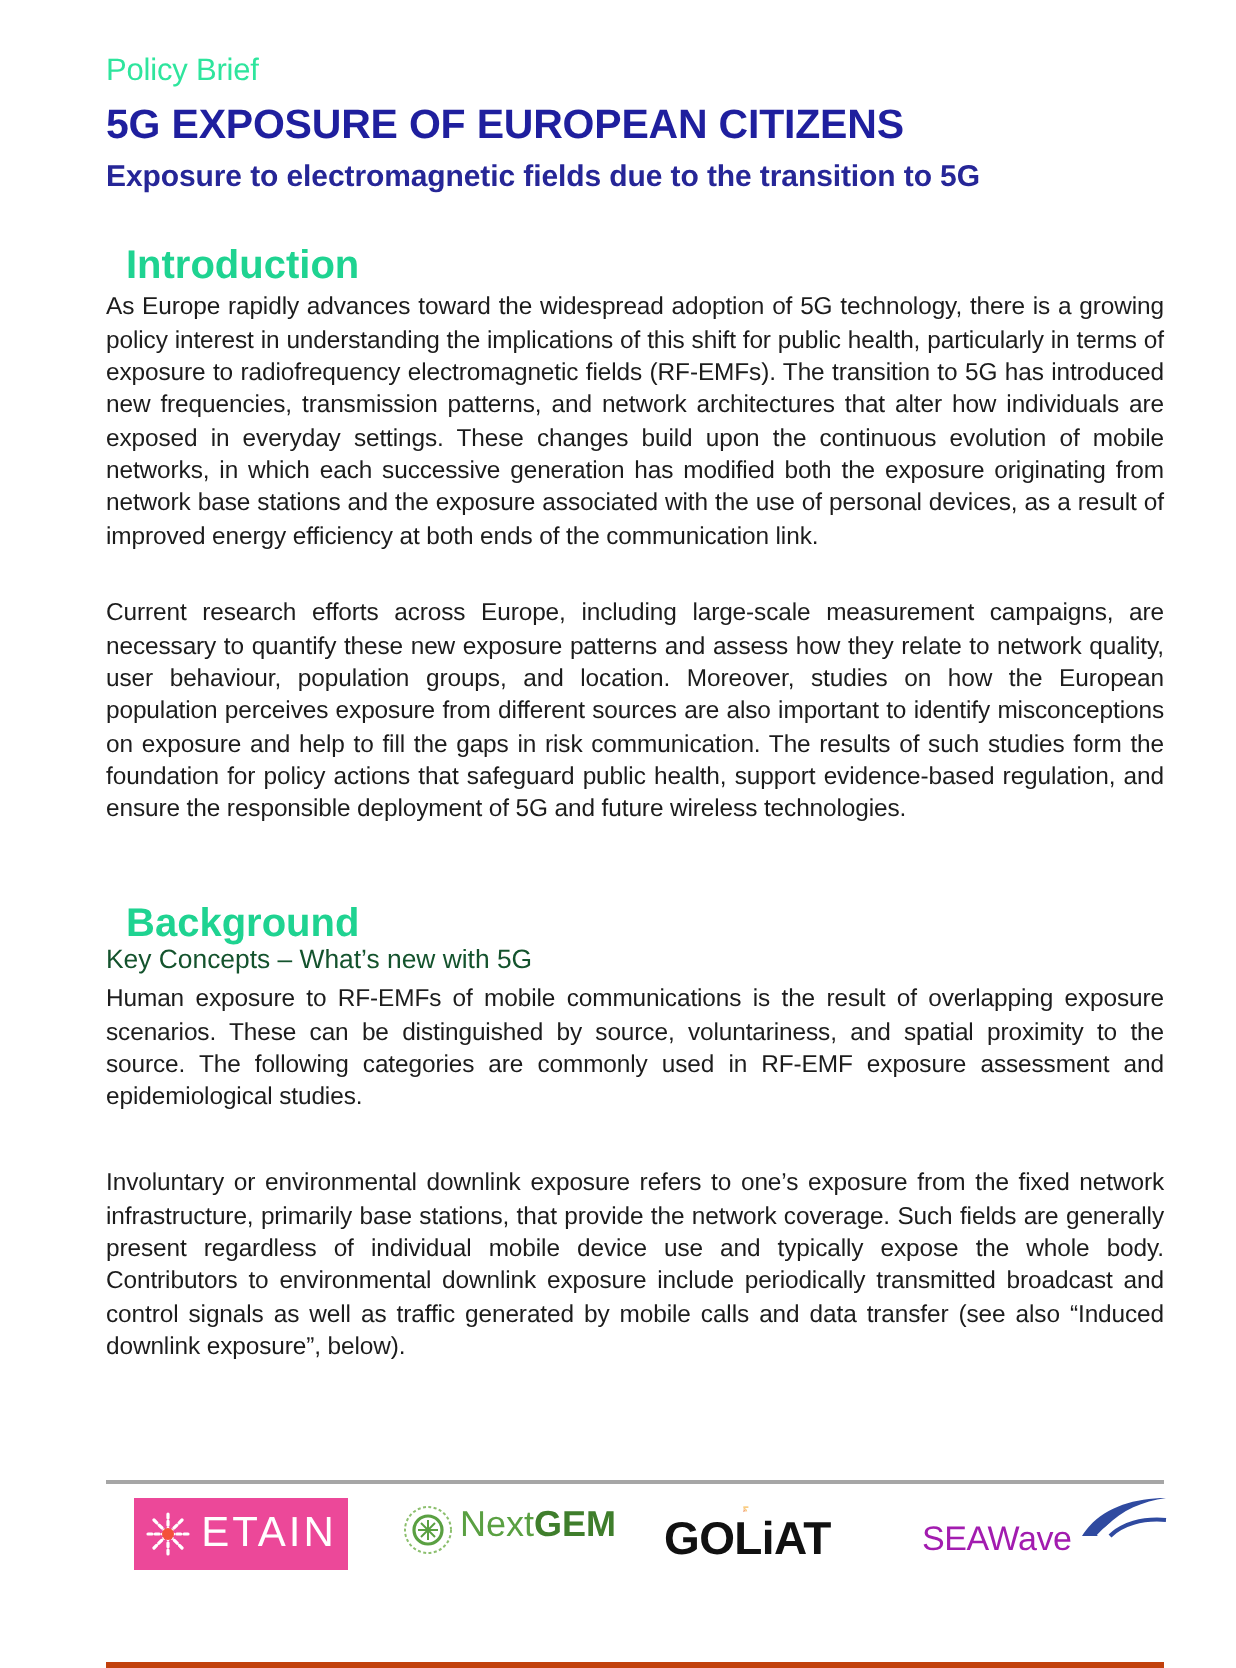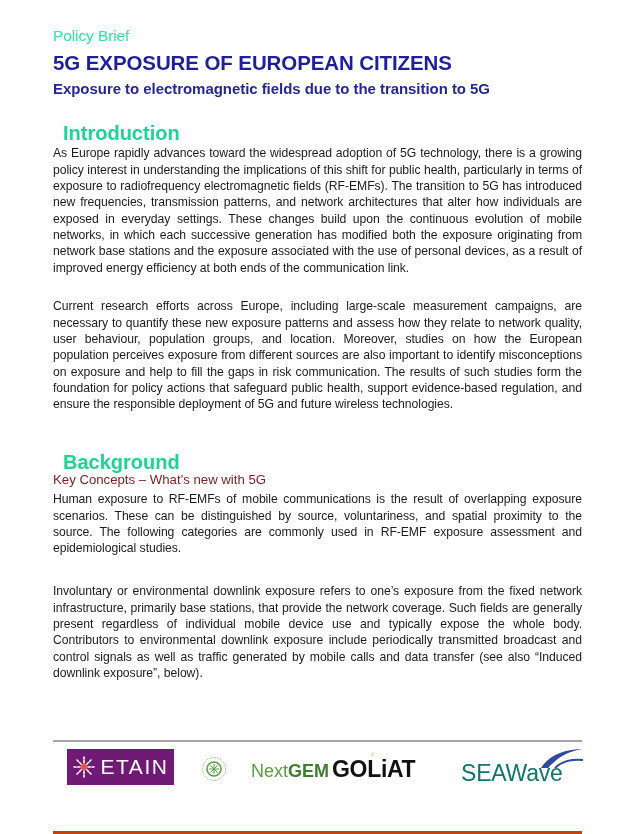--- a/index.html
+++ b/index.html
@@ -3,39 +3,39 @@
 <meta charset="utf-8">
 <style>
   html, body { margin: 0; padding: 0; background: #ffffff; }
   body { width: 618px; height: 834px; position: relative; overflow: hidden;
          font-family: "Liberation Sans", "DejaVu Sans", sans-serif; color: #1a1a1a; }
   .page { position: absolute; left: 0; top: 0; width: 618px; height: 834px; }
   .kicker { position: absolute; left: 53px; top: 27px; font-size: 15.5px; color: #2ee59d; letter-spacing: -0.1px; }
   .title { position: absolute; left: 53px; top: 51px; font-size: 20.5px; font-weight: bold; color: #1f1f9e; letter-spacing: -0.1px; white-space: nowrap; }
   .subtitle { position: absolute; left: 53px; top: 80px; font-size: 15px; font-weight: bold; color: #262697; white-space: nowrap; letter-spacing: -0.05px; }
   .h2 { position: absolute; left: 63px; font-size: 20px; font-weight: bold; color: #1fd391; white-space: nowrap; }
-  .h3 { position: absolute; left: 53px; font-size: 13.2px; color: #7f1d1d; white-space: nowrap; }
+  .h3 { position: absolute; left: 53px; font-size: 13.2px; color: #14532d; white-space: nowrap; }
   .para { position: absolute; left: 53px; width: 529px; font-size: 12.2px; line-height: 16.35px; text-align: justify; color: #1c1c1c; letter-spacing: -0.05px; }
   .bullet { position: absolute; left: 56px; font-size: 12.2px; white-space: nowrap; color:#1c1c1c; }
   .bullet .dot { display: inline-block; width: 6px; height: 6px; border-radius: 50%; background: #1c1c1c; margin-right: 8px; vertical-align: middle; position: relative; top: -1px; }
 
   .footer-line { position: absolute; left: 53px; top: 740px; width: 529px; height: 2px; background: #a6a6a6; }
   .logo-row { position: absolute; left: 53px; top: 745px; width: 529px; height: 46px; }
   .link-band { position: absolute; left: 53px; top: 831px; width: 529px; height: 34px; background: #c2410c; }
   .link { position: absolute; top: 11px; font-size: 10px; color: #1a1a3a; white-space: nowrap; }
 
-  .etain { position: absolute; left: 14px; top: 4px; width: 107px; height: 36px; background: #701a75; color: #ffffff; display: flex; align-items: center; justify-content: center; }
+  .etain { position: absolute; left: 14px; top: 4px; width: 107px; height: 36px; background: #ec4899; color: #ffffff; display: flex; align-items: center; justify-content: center; }
   .etain-text { font-size: 21px; letter-spacing: 1.5px; font-weight: normal; margin-left: 6px; }
-  .nextgem { position: absolute; left: 148px; top: 7px; height: 30px; display: flex; align-items: flex-end; gap: 21px; }
+  .nextgem { position: absolute; left: 148px; top: 7px; height: 30px; display: flex; align-items: flex-start; }
   .nextgem-text { font-size: 18px; color: #5aa042; margin-left: 3px; }
   .nextgem-text b { color: #3f7e2c; font-weight: bold; }
   .goliat { position: absolute; left: 277px; top: 8px; height: 30px; display: flex; align-items: center; flex-direction: column; }
   .goliat-text { font-size: 23px; font-weight: bold; color: #111111; letter-spacing: -0.3px; margin-left: 2px; }
   .seawave { position: absolute; left: 408px; top: 2px; height: 40px; }
-  .seawave-text { position: absolute; left: 0; top: 13px; font-size: 23px; color: #0f766e; letter-spacing: -0.2px; white-space: nowrap; }
+  .seawave-text { position: absolute; left: 0; top: 13px; font-size: 17px; color: #a21caf; letter-spacing: -0.2px; white-space: nowrap; }
 </style>
 </head>
 <body>
 
 <div class="page">
 
   <div class="kicker">Policy Brief</div>
   <div class="title">5G EXPOSURE OF EUROPEAN CITIZENS</div>
   <div class="subtitle">Exposure to electromagnetic fields due to the transition to 5G</div>
 

